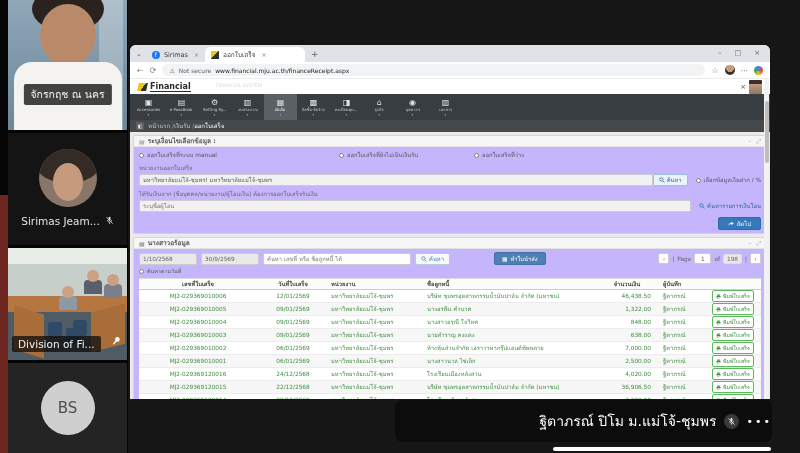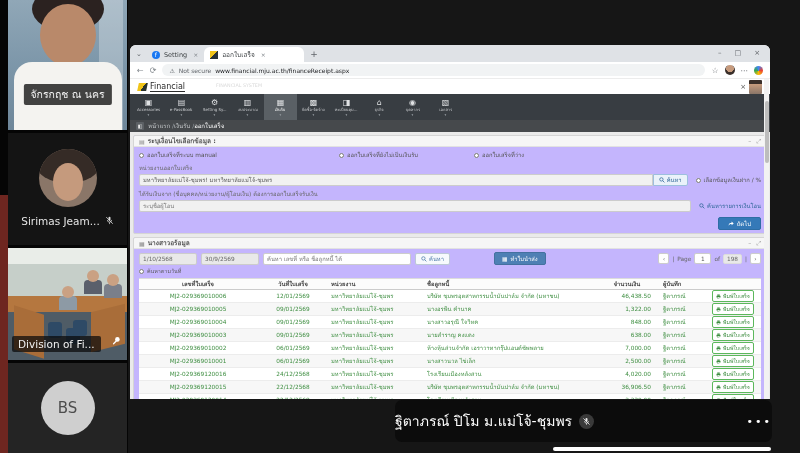--- a/index.html
+++ b/index.html
@@ -70,21 +70,21 @@
   .urlpill .url{color:#202124;}
   .ab-right{display:flex;align-items:center;gap:6px;margin-left:7px;}
   .ab-ic{font-size:7.5px;color:#5f6368;}
   .ab-avatar{width:10px;height:10px;border-radius:50%;background:radial-gradient(circle at 50% 35%,#c59a7d 45%,#3a2f2a 48%);}
   .ab-copilot{width:9px;height:9px;border-radius:50%;background:conic-gradient(#4285f4,#ea4335,#fbbc05,#34a853,#4285f4);}
 
   .page{position:absolute;left:0;top:34px;width:100%;height:320px;background:#fff;overflow:hidden;}
   .siteheader{position:relative;height:15px;background:#fff;display:flex;align-items:center;padding:0 8px;}
   .logo{display:flex;align-items:center;gap:3px;}
   .logo-mark{width:9px;height:8px;background:linear-gradient(115deg,#f0c419 55%,#29322c 55%);transform:skewX(-12deg);}
-  .logo-text{font-size:8px;font-weight:normal;color:#2b2b2b;border-bottom:1px solid #2b2b2b;line-height:9px;}
+  .logo-text{font-size:8px;font-weight:bold;color:#2b2b2b;border-bottom:1px solid #2b2b2b;line-height:9px;}
   .watermark{position:absolute;left:86px;top:3px;font-size:6px;color:#d9d9d9;transform:scale(.8);transform-origin:left;}
   .pip{margin-left:auto;display:flex;align-items:center;gap:3px;}
   .pip-x{font-size:7px;color:#555;}
   .pip-img{width:13px;height:14px;border-radius:1px;background:linear-gradient(180deg,#3a2f2a 30%,#c59a7d 32%,#8a7668 100%);}
 
   .apptoolbar{height:26px;background:#383d42;display:flex;align-items:stretch;padding-left:2px;}
   .tb-item{width:33px;display:flex;flex-direction:column;align-items:center;justify-content:center;gap:0;color:#cbcdd0;}
   .tb-item.active{background:#5a6065;color:#fff;}
   .tb-icon{font-size:8px;line-height:9px;color:#e0e2e4;}
   .tb-label{font-size:6px;transform:scale(.66);white-space:nowrap;line-height:6px;}
@@ -157,21 +157,21 @@
   .c7{width:56px;text-align:center;overflow:visible;}
   .thead .c5{text-align:center;padding-right:2px;}
   .print-btn{border:1px solid #5cb85c;background:#fff;color:#3e8e41;font-size:5.2px;border-radius:2px;
              padding:1px 3px;display:inline-flex;align-items:center;gap:2px;font-family:inherit;}
 
   .pg-scroll{position:absolute;right:1px;top:34px;width:5px;height:320px;background:#f2f2f2;}
   .pg-thumb{position:absolute;left:0.5px;top:22px;width:4px;height:62px;background:#bdbdbd;border-radius:2px;}
 
   
   .bottombar{position:absolute;left:395px;top:400px;width:377px;height:42px;background:#0c0c0c;border-radius:7px;
-             display:flex;align-items:center;justify-content:space-between;gap:16px;}
+             display:flex;align-items:center;justify-content:flex-end;gap:8px;}
   .presenter{color:#fff;font-size:14px;display:flex;align-items:center;gap:7px;white-space:nowrap;}
   .pr-badge{width:15px;height:15px;border-radius:50%;background:#3a3a3a;display:flex;align-items:center;justify-content:center;}
   .dots{color:#fff;font-size:11px;letter-spacing:2px;}
   .taskpill{position:absolute;left:553px;top:447px;width:218px;height:4px;border-radius:2px;background:#ffffff;}
 </style>
 </head>
 <body>
 
 <div class="stage">
 
@@ -233,21 +233,21 @@
     </div>
   </div>
 
   <div class="share">
     <div class="browser">
 
       <div class="tabstrip">
         <span class="tab-chevron">⌄</span>
         <div class="tab">
           <span class="fav">f</span>
-          <span class="tab-label">Setting</span>
+          <span class="tab-label">Sirimas</span>
           <span class="tx">×</span>
         </div>
         <div class="tab active">
           <span class="fav2"></span>
           <span class="tab-label">ออกใบเสร็จ</span>
           <span class="tx">×</span>
         </div>
         <span class="newtab">+</span>
         <div class="winctl">
           <span>–</span>

